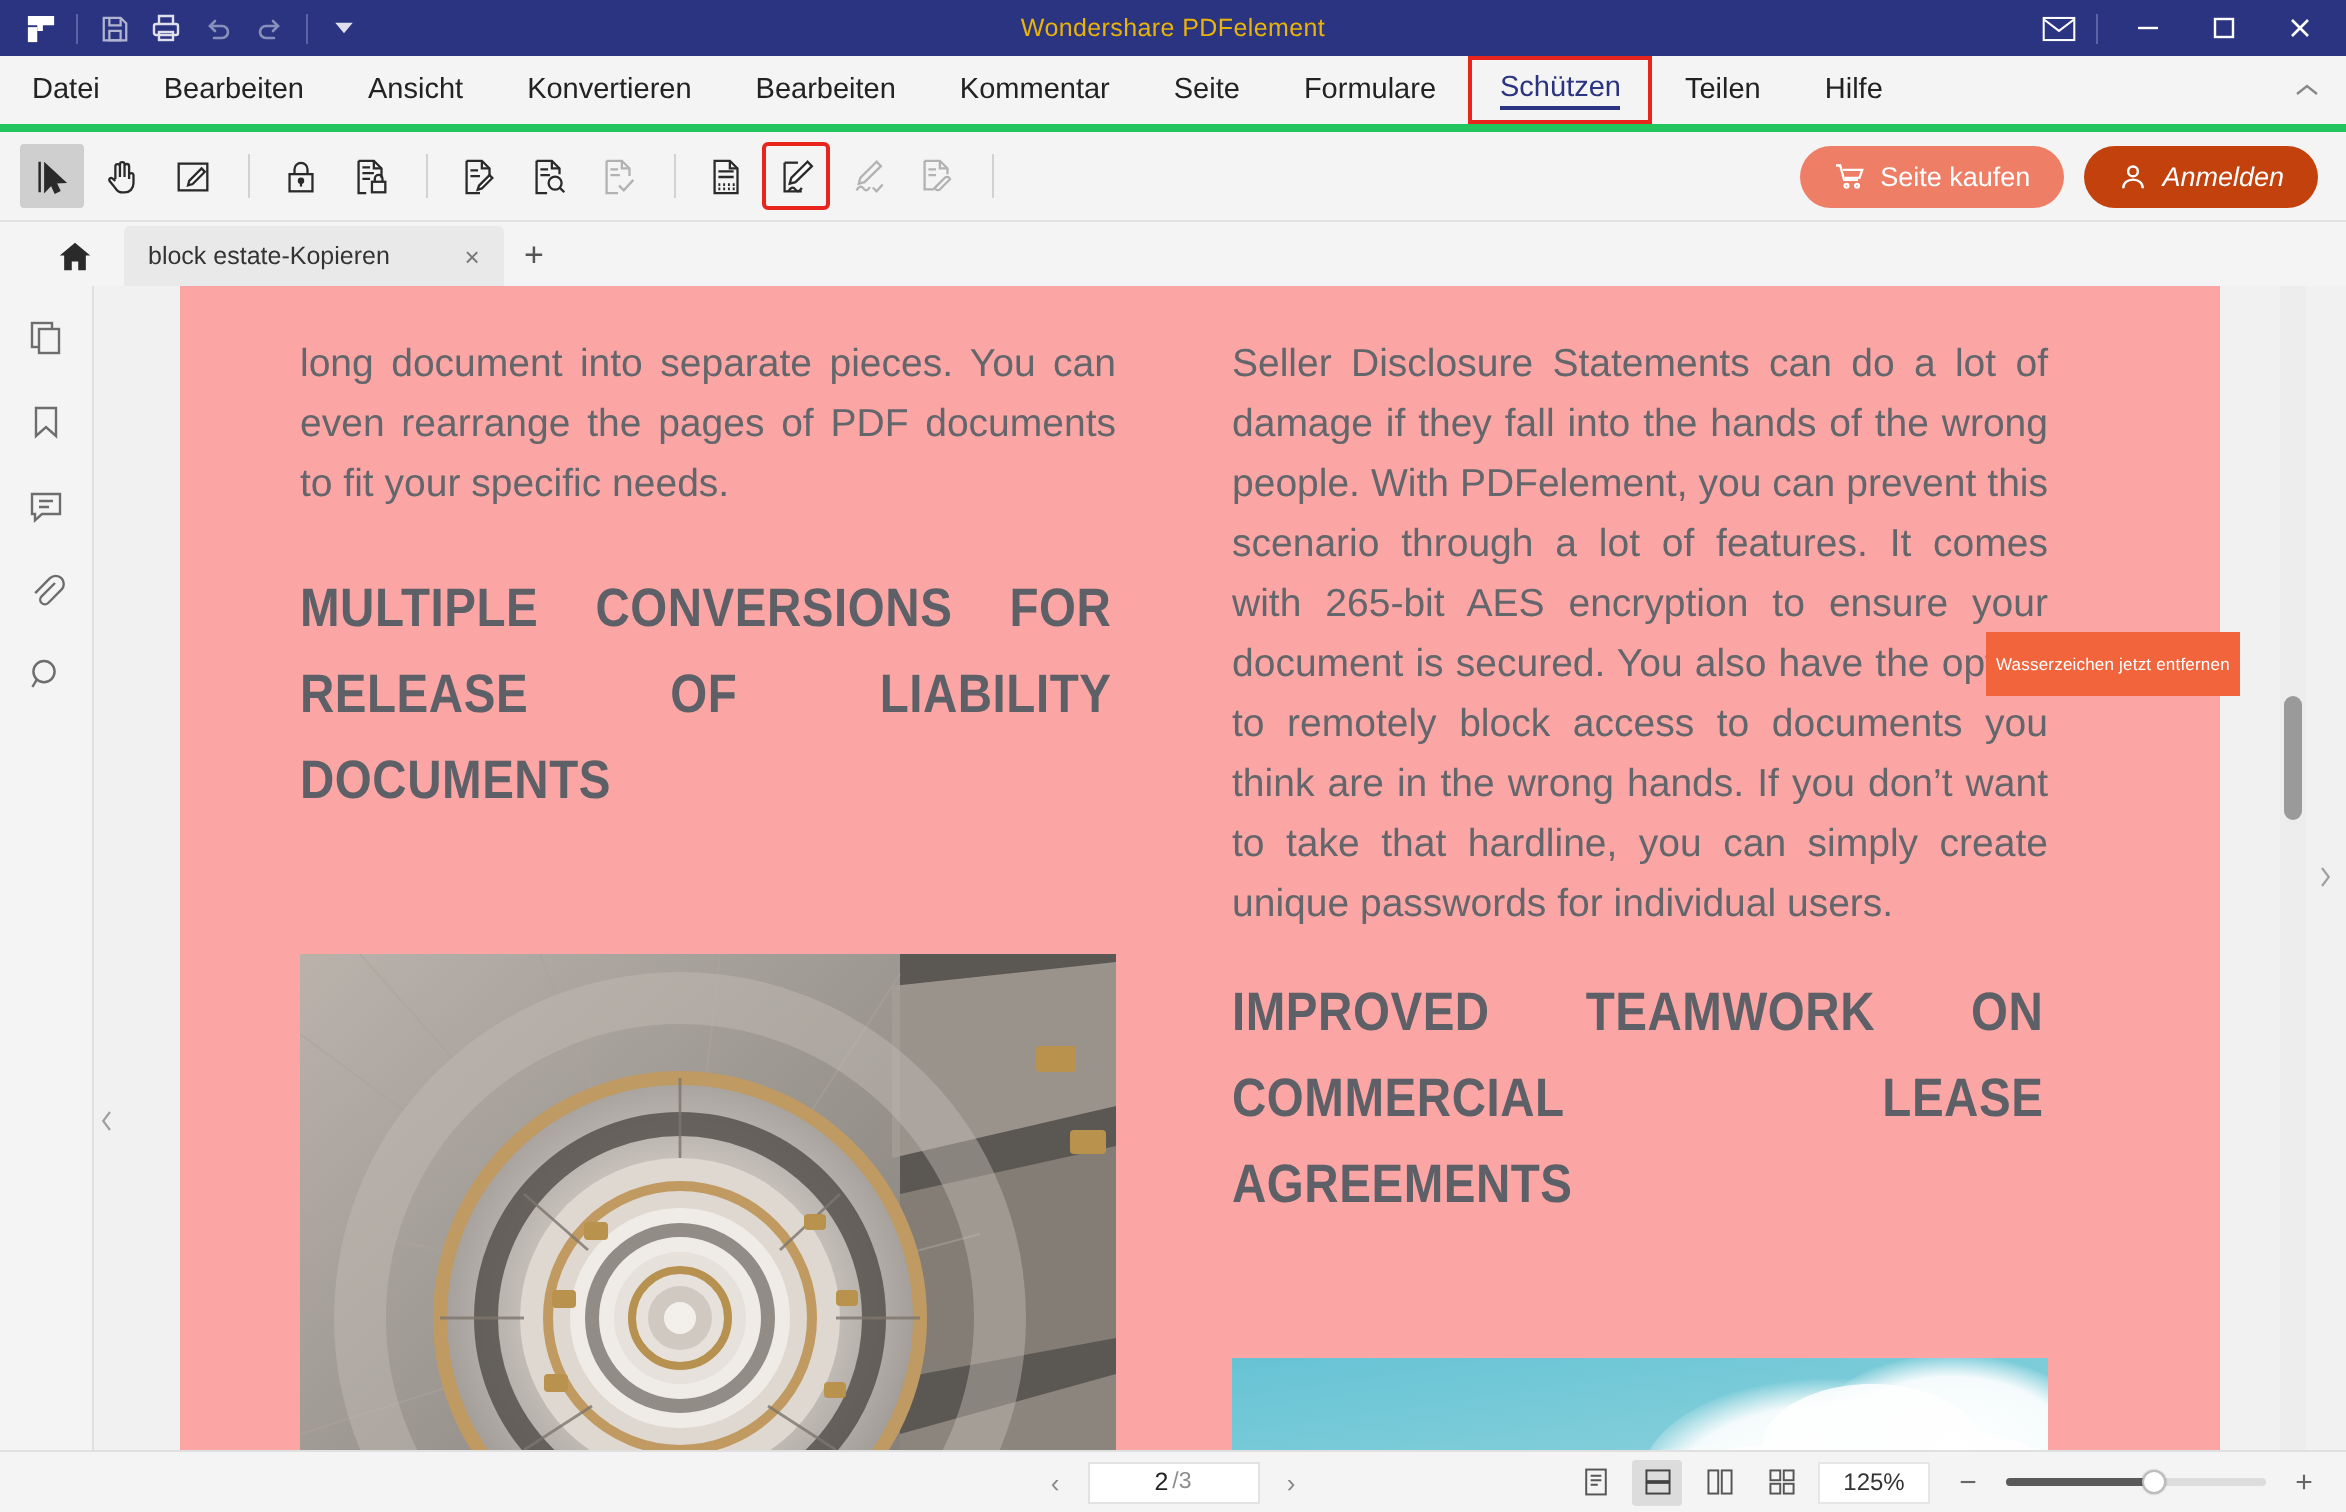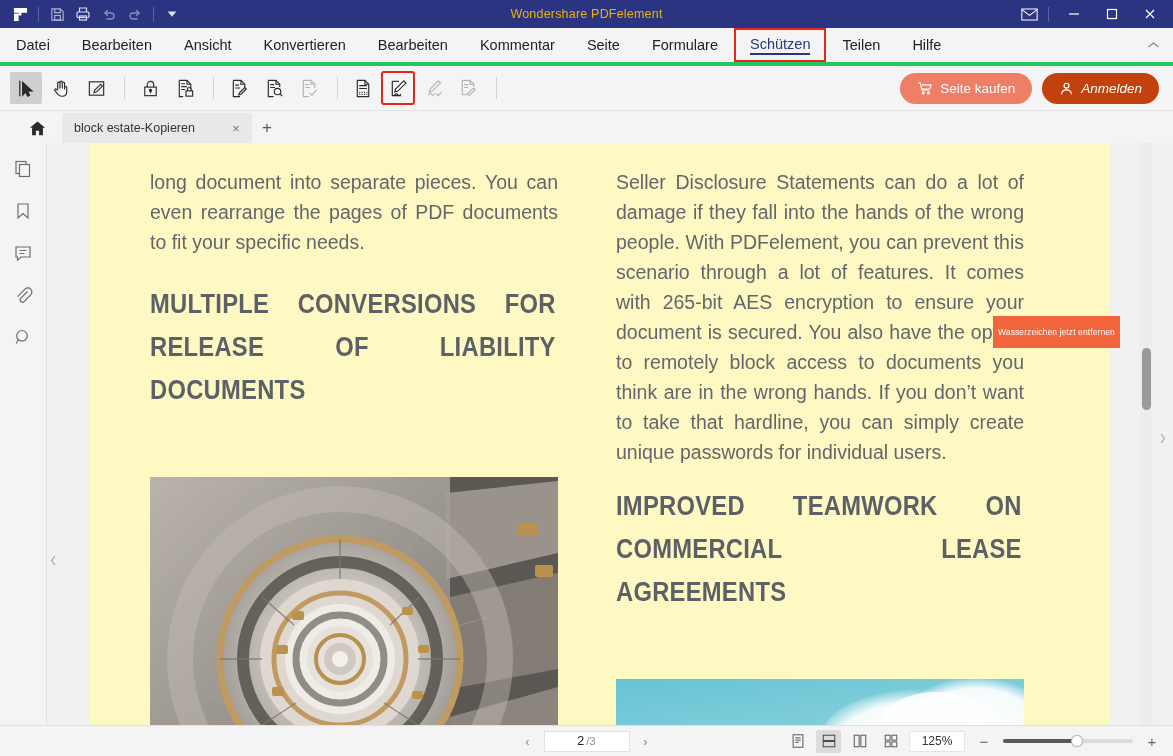--- a/index.html
+++ b/index.html
@@ -106,21 +106,21 @@
   .leftgutter { width: 13px; background: #f1f1f1; position: relative; flex: 0 0 13px; }
   .gutter-chev {
     position: absolute; left: 3px; top: 412px; font-size: 11px; color: #999;
   }
 
   .docarea {
     flex: 1 1 auto; background: #f1f1f1; position: relative; overflow: hidden;
     display: flex; justify-content: center;
   }
   .page {
-    width: 1020px; background: #fef9c3; margin-top: 0; position: relative;
+    width: 1020px; background: #fca5a5; margin-top: 0; position: relative;
     padding: 24px 32px 0 60px;
     display: flex; gap: 58px;
   }
   .col { width: 408px; }
   .ptext {
     font-size: 19.5px; line-height: 30px; color: #63666a; text-align: justify;
     font-family: "Liberation Sans", sans-serif;
   }
   .phead {
     font-size: 27px; line-height: 43px; color: #5d6066; font-weight: bold;

